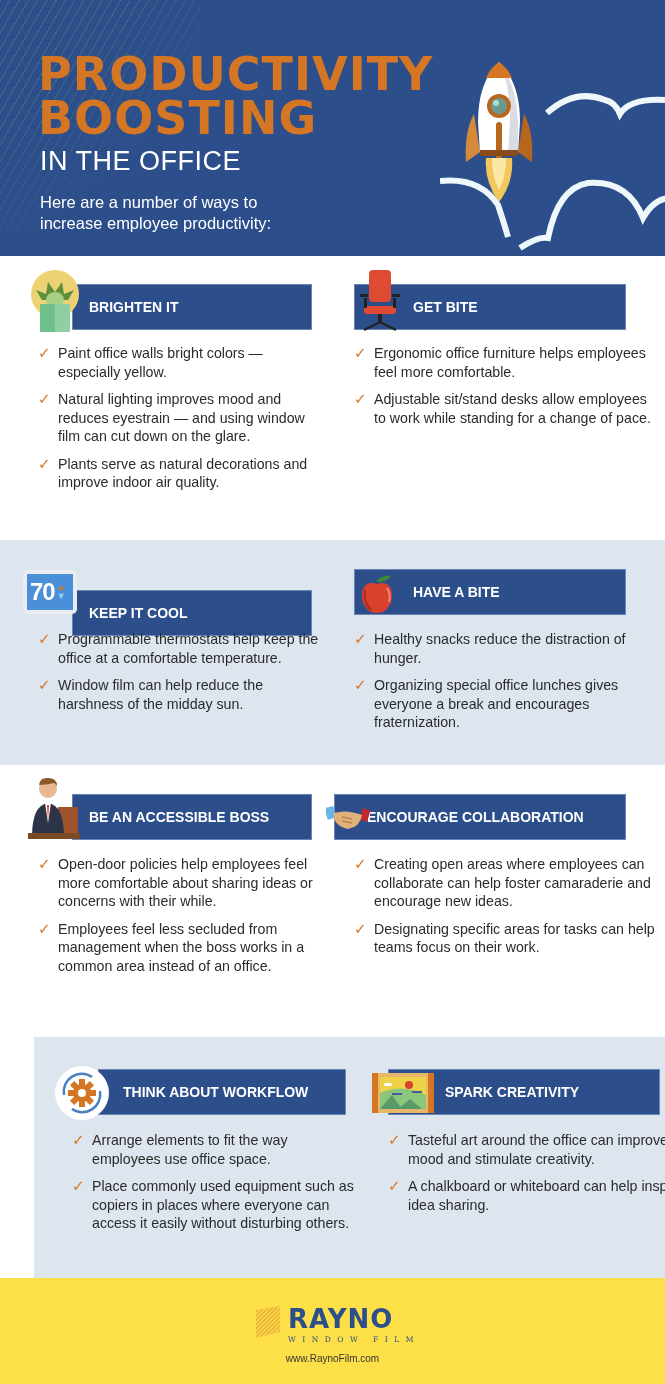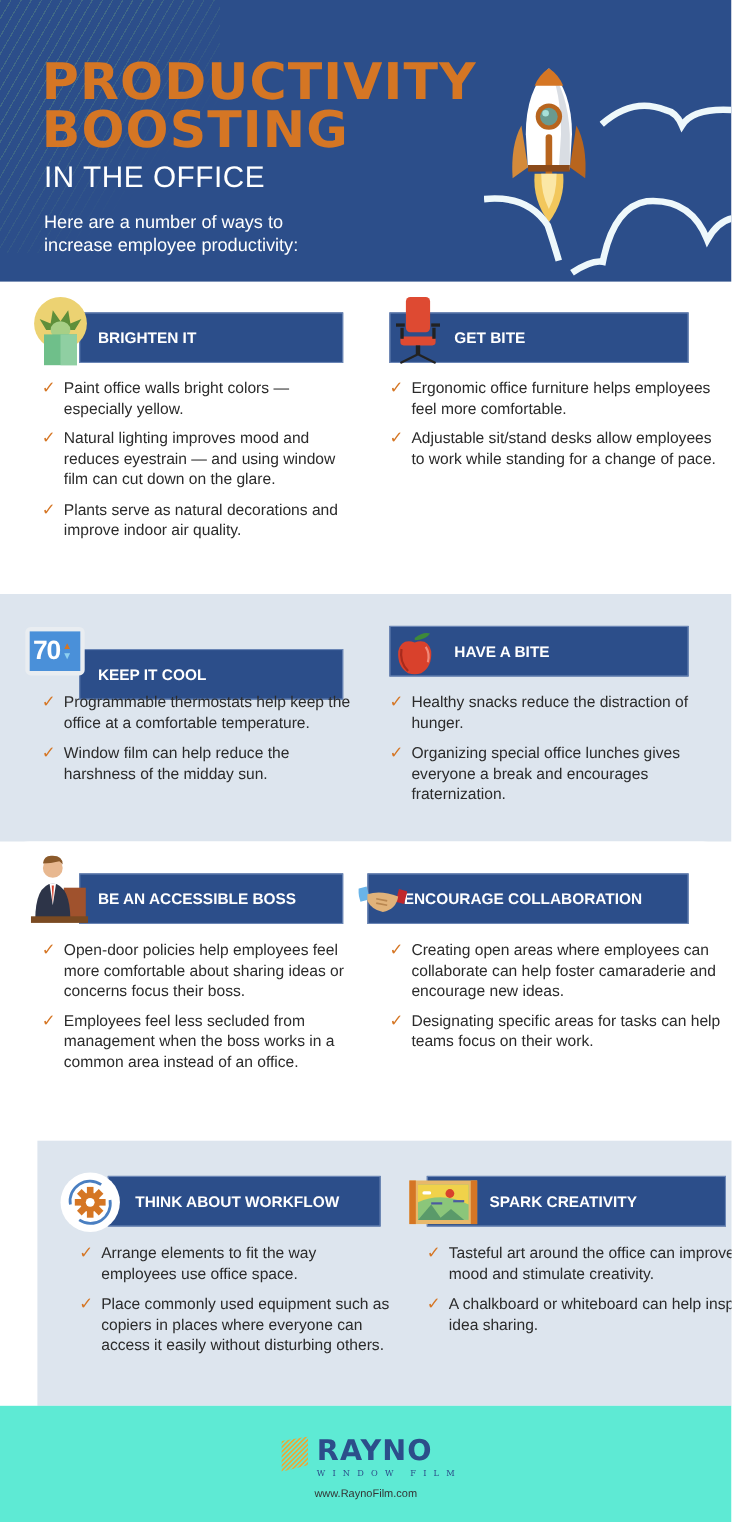--- a/index.html
+++ b/index.html
@@ -46,21 +46,21 @@
     ul.bullets { list-style: none; position: absolute; }
     ul.bullets li {
       position: relative; padding-left: 20px; font-size: 14.2px; line-height: 18.5px;
       margin-bottom: 9px; color: #2b2b2b;
     }
     ul.bullets li .check {
       position: absolute; left: 0; top: 0; color: #d57624; font-weight: bold; font-size: 15px;
     }
 
     
-    .footer { position: relative; width: 665px; height: 106px; background: #5eead4; }
+    .footer { position: relative; width: 665px; height: 106px; background: #fde047; }
     .logo { position: absolute; left: 252px; top: 28px; display: flex; align-items: flex-start; }
     .logo-word { color: #2c4e8a; font-weight: 900; font-size: 26px; letter-spacing: 1px; line-height: 26px; font-family: "DejaVu Sans", sans-serif; }
     .logo-sub { color: #2c4e8a; font-size: 7.5px; letter-spacing: 6.5px; font-family: "DejaVu Serif", serif; margin-top: 3px; }
     .url { position: absolute; left: 0; width: 665px; top: 75px; text-align: center; font-size: 10px; color: #333; }
   </style>
 </head>
 <body>
 
 <div class="hero">
   <div class="hero-stripes"></div>
@@ -182,21 +182,21 @@
     <svg class="icon-wrap" style="left:28px;top:10px;" width="52" height="66" viewBox="0 0 52 66">
       <rect x="30" y="32" width="20" height="30" fill="#a0522d"></rect>
       <circle cx="20" cy="14" r="9" fill="#e8b890"></circle>
       <path d="M11 10 Q12 2 20 3 Q29 3 29 11 L26 8 Q18 10 11 10 Z" fill="#8b5a2b"></path>
       <path d="M4 62 Q4 30 20 28 Q36 30 36 62 Z" fill="#2d3448"></path>
       <path d="M17 28 L20 48 L23 28 Z" fill="#ffffff"></path>
       <path d="M19 30 L20 46 L21 30 Z" fill="#d9412c"></path>
       <rect x="0" y="58" width="52" height="6" fill="#7a4a22"></rect>
     </svg>
     <ul class="bullets" style="left:38px;top:90px;width:285px;">
-      <li><span class="check">✓</span><span>Open-door policies help employees feel more comfortable about sharing ideas or concerns focus their boss.</span></li>
+      <li><span class="check">✓</span><span>Open-door policies help employees feel more comfortable about sharing ideas or concerns with their while.</span></li>
       <li><span class="check">✓</span><span>Employees feel less secluded from management when the boss works in a common area instead of an office.</span></li>
     </ul>
   </div>
   <div class="col">
     <div class="banner" style="left:2px;top:29px;width:292px;padding-left:32px;">
       <span class="banner-label">ENCOURAGE COLLABORATION</span>
     </div>
     <svg class="icon-wrap" style="left:-6px;top:40px;" width="44" height="26" viewBox="0 0 44 26">
       <rect x="0" y="2" width="9" height="12" fill="#6ab4e8" transform="rotate(-15 4 8)"></rect>
       <rect x="35" y="4" width="8" height="12" fill="#c0282d" transform="rotate(15 39 10)"></rect>

